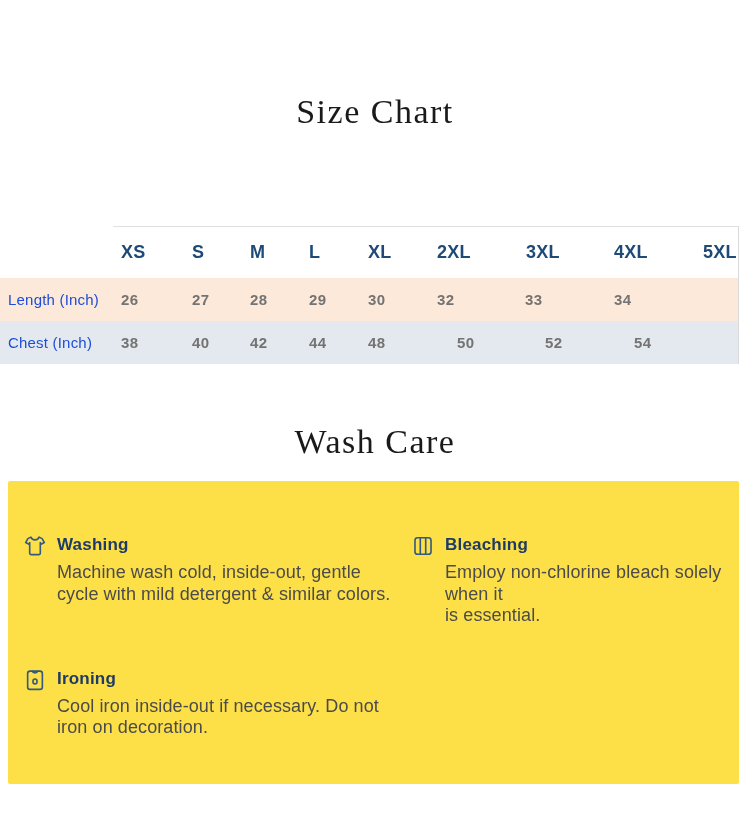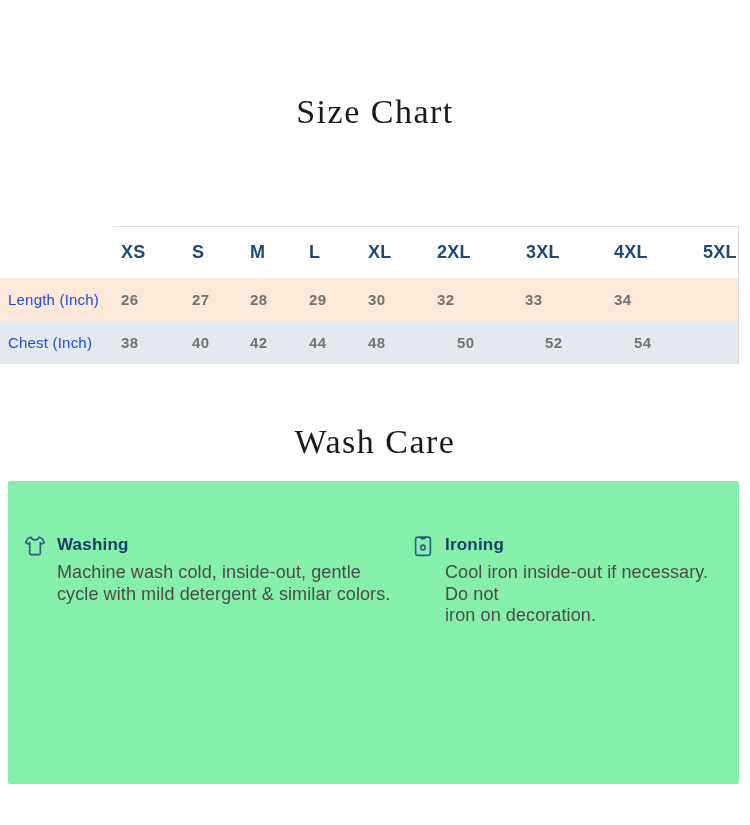--- a/index.html
+++ b/index.html
@@ -51,21 +51,21 @@
   }
   .label-cell {
     font-size: 15px; font-weight: 500; letter-spacing: .2px;
     color: #1d4ed8;
   }
 
   
   .care-panel {
     margin: 17px 0 0 8px;
     width: 731px; height: 303px;
-    background: #86efac;
+    background: #fde047;
     border-radius: 2px;
     padding: 52px 15px 0 14px;
   }
   .care-grid {
     display: grid;
     grid-template-columns: 388px auto;
     row-gap: 40px;
   }
   .care-item { display: flex; align-items: flex-start; }
   .care-icon { width: 26px; height: 26px; flex: 0 0 26px; margin-right: 9px; }
@@ -136,20 +136,34 @@
           <path d="M8.2 3.8 C9 5.6 10.4 6.3 12 6.3 C13.6 6.3 15 5.6 15.8 3.8 L18.6 5.2 L20.6 8.8 L17.6 10.3 L16.9 8.8 L16.9 18.8 C16.9 19.5 16.4 20 15.7 20 L8.3 20 C7.6 20 7.1 19.5 7.1 18.8 L7.1 8.8 L6.4 10.3 L3.4 8.8 L5.4 5.2 Z"></path>
         </svg>
       </span>
       <div>
         <div class="care-title">Washing</div>
         <div class="care-desc">Machine wash cold, inside-out, gentle
 cycle with mild detergent &amp; similar colors.</div>
       </div>
     </div>
 
+    <div class="care-item">
+      <span class="care-icon">
+        <svg width="26" height="26" viewBox="0 0 24 24" fill="none" stroke="#35597f" stroke-width="1.5" stroke-linecap="round" stroke-linejoin="round">
+          <rect x="4.6" y="4.4" width="14.8" height="15.2" rx="2.4"></rect>
+          <path d="M9.5 4.4 v15.2"></path>
+          <path d="M14.5 4.4 v15.2"></path>
+        </svg>
+      </span>
+      <div>
+        <div class="care-title">Bleaching</div>
+        <div class="care-desc">Employ non-chlorine bleach solely when it
+is essential.</div>
+      </div>
+    </div>
 
 
     <div class="care-item">
       <span class="care-icon">
         <svg width="26" height="26" viewBox="0 0 24 24" fill="none" stroke="#35597f" stroke-width="1.5" stroke-linecap="round" stroke-linejoin="round">
           <rect x="5.2" y="3.8" width="13.6" height="16.8" rx="2.2"></rect>
           <path d="M9.4 3.8 c.7 2.1 4.5 2.1 5.2 0"></path>
           <ellipse cx="12" cy="13.4" rx="1.9" ry="2.3"></ellipse>
         </svg>
       </span>

